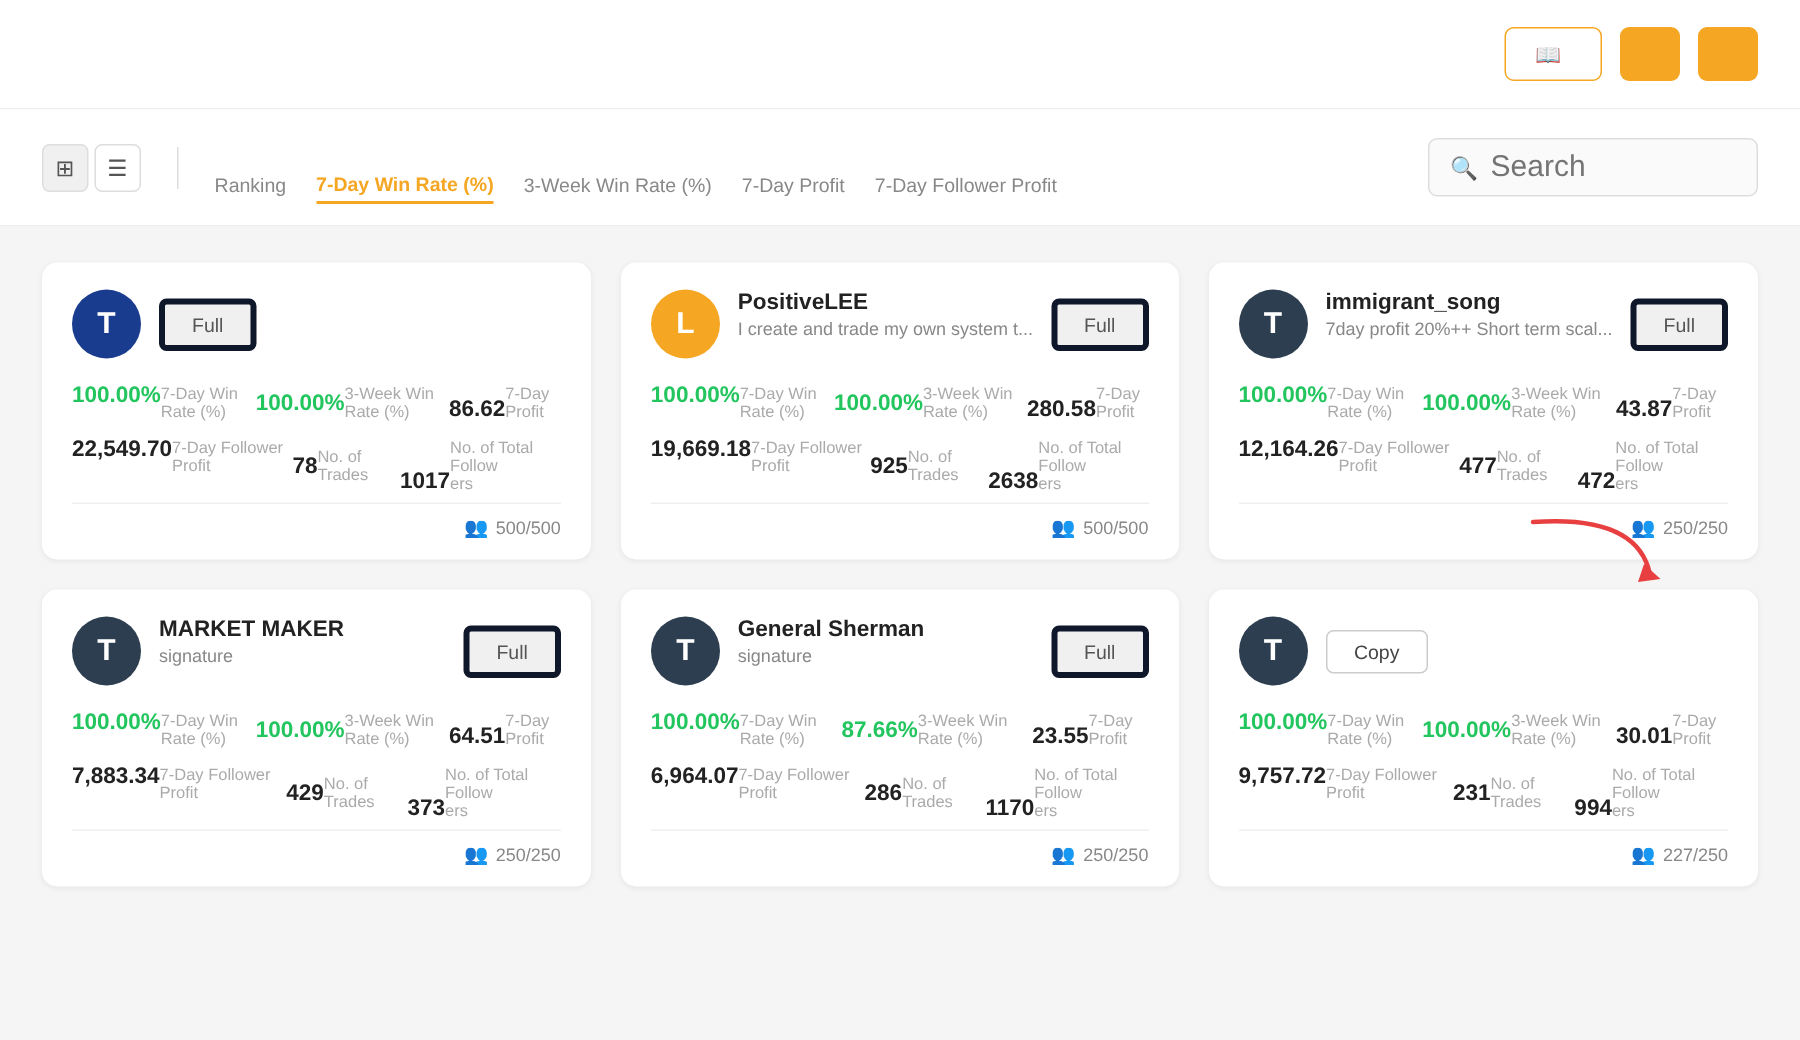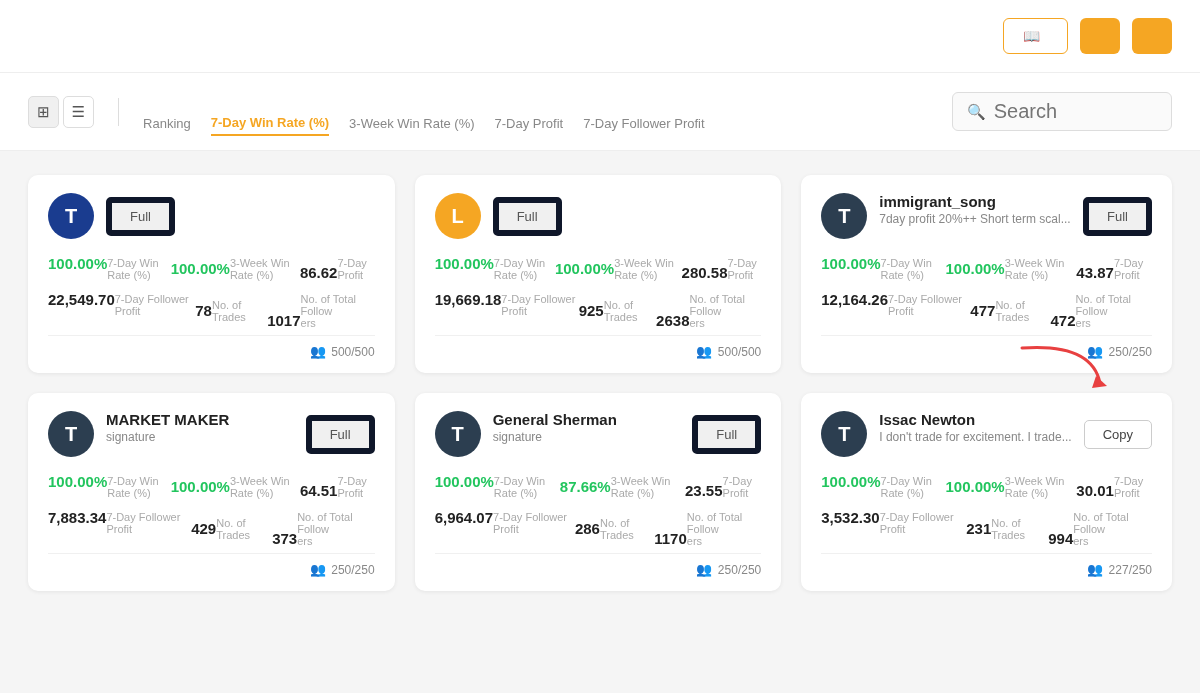--- a/index.html
+++ b/index.html
@@ -29,21 +29,21 @@
 
     .card { background: #fff; border-radius: 10px; padding: 18px 20px 14px; box-shadow: 0 1px 4px rgba(0,0,0,0.07); position: relative; }
     .card-header { display: flex; align-items: flex-start; gap: 12px; margin-bottom: 16px; }
     .avatar { width: 46px; height: 46px; border-radius: 50%; display: flex; align-items: center; justify-content: center; font-size: 20px; font-weight: 700; flex-shrink: 0; }
     .avatar-blue { background: #1a3c8f; color: #fff; }
     .avatar-yellow { background: #f5a623; color: #fff; }
     .avatar-dark { background: #2c3e50; color: #fff; }
     .card-info { flex: 1; min-width: 0; }
     .trader-name { font-size: 15px; font-weight: 700; color: #222; }
     .trader-desc { font-size: 12px; color: #888; margin-top: 2px; white-space: nowrap; overflow: hidden; text-overflow: ellipsis; max-width: 200px; }
-    .card-action-btn { padding: 6px 18px; border-radius: 5px; border: 6px solid #0f172a; background: #f0f0f0; color: #555; font-size: 13px; font-weight: 500; cursor: pointer; white-space: nowrap; align-self: center; }
+    .card-action-btn { padding: 6px 18px; border-radius: 5px; border: 4px solid #0f172a; background: #f0f0f0; color: #555; font-size: 13px; font-weight: 500; cursor: pointer; white-space: nowrap; align-self: center; }
     .card-action-btn.copy-btn { background: #fff; border: 1.5px solid #ccc; color: #444; }
 
     .stats-row { display: flex; justify-content: space-between; margin-bottom: 10px; }
     .stat-block { display: flex; flex-direction: row; }
     .stat-block.right { align-items: flex-end; }
     .stat-block.center { align-items: center; }
     .stat-value { font-size: 15px; font-weight: 700; color: #222; }
     .stat-value.green { color: #22c55e; }
     .stat-label { font-size: 11px; color: #aaa; margin-top: 2px; }
 
@@ -127,20 +127,24 @@
     <div class="followers-row">
       <span class="followers-icon">👥</span>
       <span>500/500</span>
     </div>
   </div>
       </div>
       <div class="card-wrapper">
         <div class="card">
     <div class="card-header">
       <div class="avatar avatar-yellow">L</div>
+      <div class="card-info">
+        <div class="trader-name">PositiveLEE</div>
+        <div class="trader-desc">I create and trade my own system t...</div>
+      </div>
       <button class="card-action-btn">Full</button>
     </div>
     <div class="stats-row">
       <div class="stat-block">
         <span class="stat-value green">100.00%</span>
         <span class="stat-label">7-Day Win Rate (%)</span>
       </div>
       <div class="stat-block center">
         <span class="stat-value green">100.00%</span>
         <span class="stat-label">3-Week Win Rate (%)</span>
@@ -305,43 +309,39 @@
       <div class="card-wrapper">
         <div style="position: absolute; top: -55px; right: 60px; pointer-events: none; z-index: 10;">
       <svg width="100" height="60" viewBox="0 0 100 60" fill="none" xmlns="http://www.w3.org/2000/svg">
         <path d="M10 10 Q 80 5 88 45" stroke="#e84040" stroke-width="3" fill="none" stroke-linecap="round"></path>
         <polygon points="80,50 95,48 84,38" fill="#e84040"></polygon>
       </svg>
     </div>
         <div class="card">
     <div class="card-header">
       <div class="avatar avatar-dark">T</div>
-      <div class="card-info">
-        <div class="trader-name">Issac Newton</div>
-        <div class="trader-desc">I don't trade for excitement. I trade...</div>
-      </div>
       <button class="card-action-btn copy-btn">Copy</button>
     </div>
     <div class="stats-row">
       <div class="stat-block">
         <span class="stat-value green">100.00%</span>
         <span class="stat-label">7-Day Win Rate (%)</span>
       </div>
       <div class="stat-block center">
         <span class="stat-value green">100.00%</span>
         <span class="stat-label">3-Week Win Rate (%)</span>
       </div>
       <div class="stat-block right">
         <span class="stat-value">30.01</span>
         <span class="stat-label">7-Day Profit</span>
       </div>
     </div>
     <div class="stats-row2">
       <div class="stat-block">
-        <span class="stat-value">3,532.30</span>
+        <span class="stat-value">9,757.72</span>
         <span class="stat-label">7-Day Follower Profit</span>
       </div>
       <div class="stat-block center">
         <span class="stat-value">231</span>
         <span class="stat-label">No. of Trades</span>
       </div>
       <div class="stat-block right">
         <span class="stat-value">994</span>
         <span class="stat-label">No. of Total Follow<br>ers</span>
       </div>

